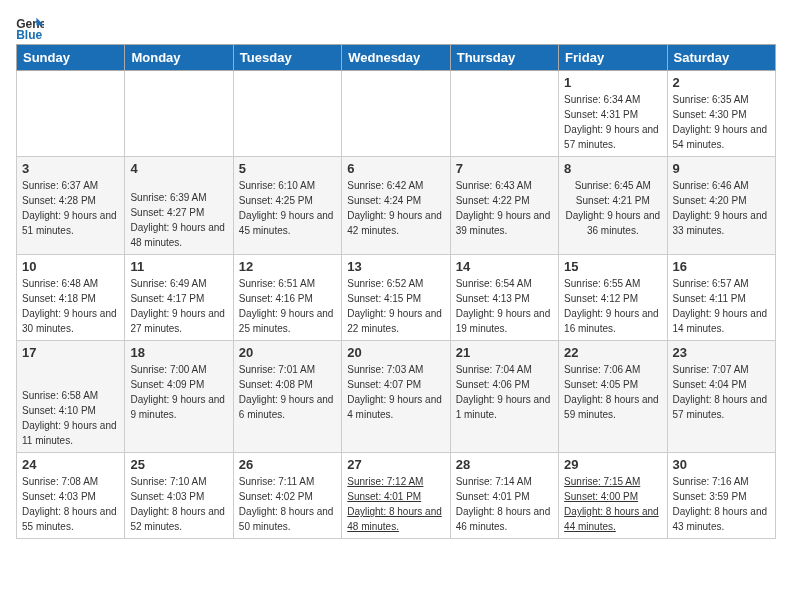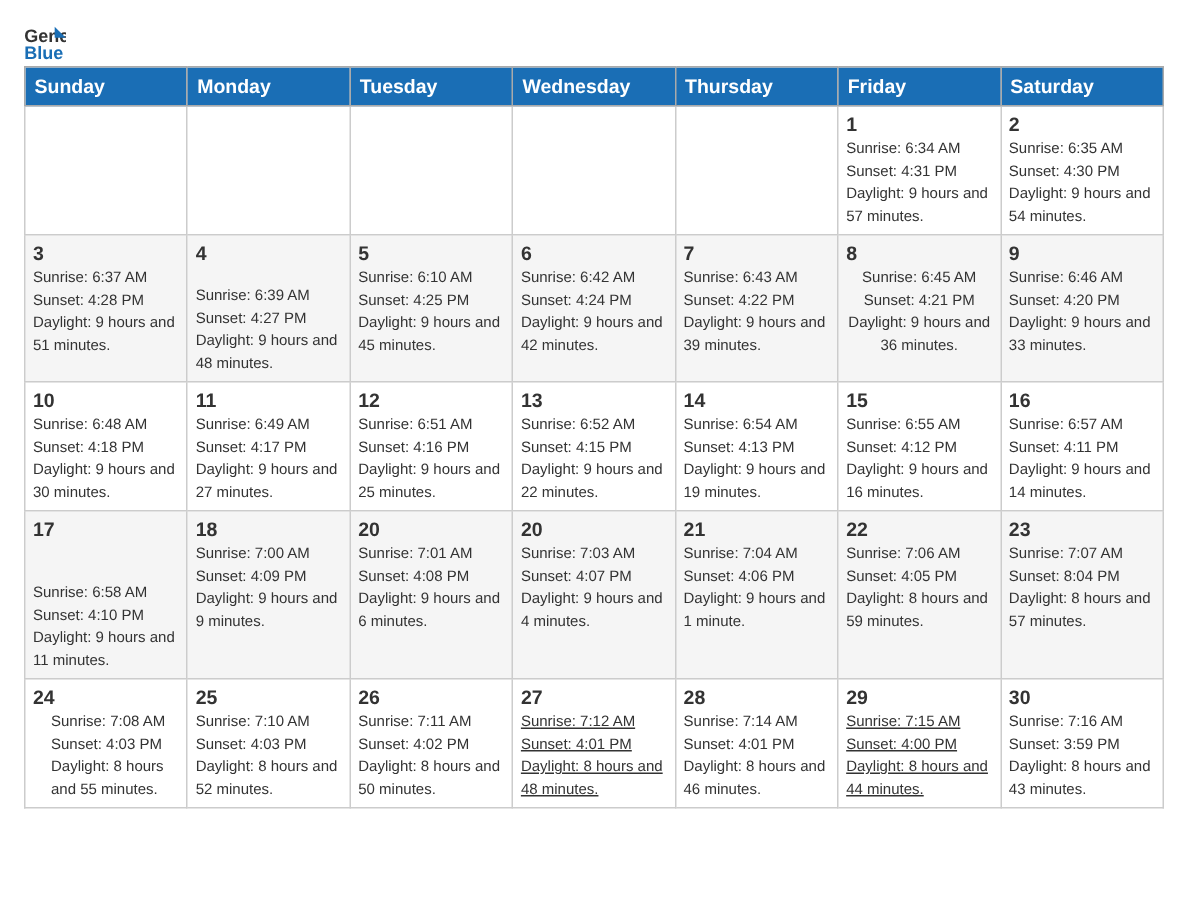--- a/index.html
+++ b/index.html
@@ -194,28 +194,28 @@
           </td>
           <td>
             <span class="day-number">22</span>
             <div class="day-info" style="white-space: pre-line;">Sunrise: 7:06 AM
 Sunset: 4:05 PM
 Daylight: 8 hours and 59 minutes.</div>
           </td>
           <td>
             <span class="day-number">23</span>
             <div class="day-info" style="white-space: pre-line;">Sunrise: 7:07 AM
-Sunset: 8:04 PM
+Sunset: 4:04 PM
 Daylight: 8 hours and 57 minutes.</div>
           </td>
         </tr>
         <tr>
           <td>
             <span class="day-number">24</span>
-            <div class="day-info" style="white-space: pre-line; margin-left: 12px;">Sunrise: 7:08 AM
+            <div class="day-info" style="white-space: pre-line;">Sunrise: 7:08 AM
 Sunset: 4:03 PM
 Daylight: 8 hours and 55 minutes.</div>
           </td>
           <td>
             <span class="day-number">25</span>
             <div class="day-info" style="white-space: pre-line;">Sunrise: 7:10 AM
 Sunset: 4:03 PM
 Daylight: 8 hours and 52 minutes.</div>
           </td>
           <td>

